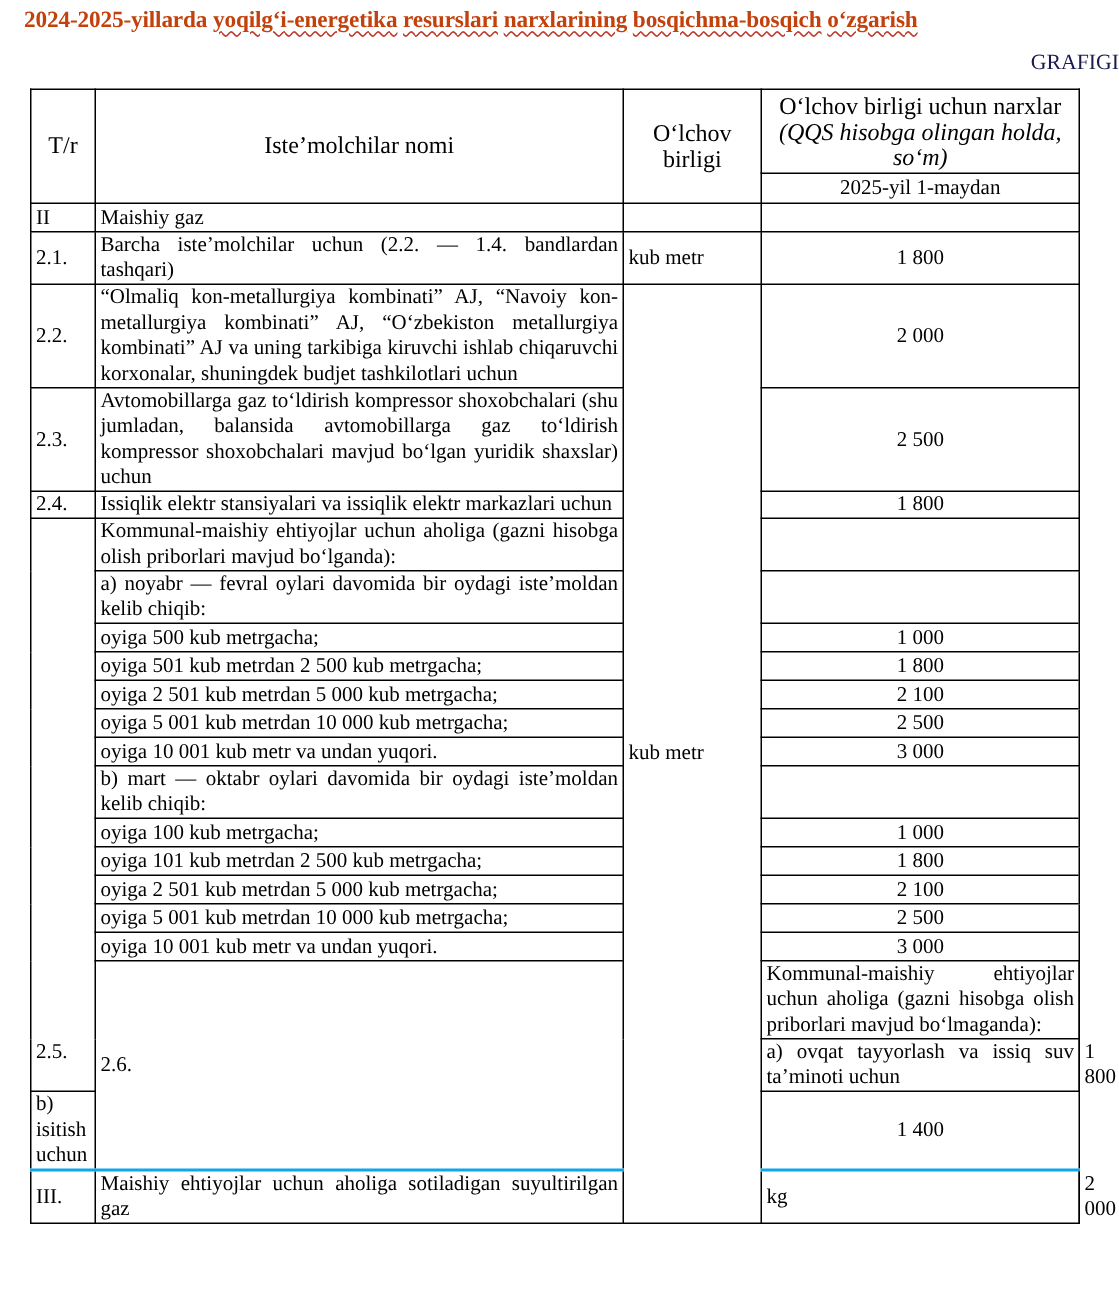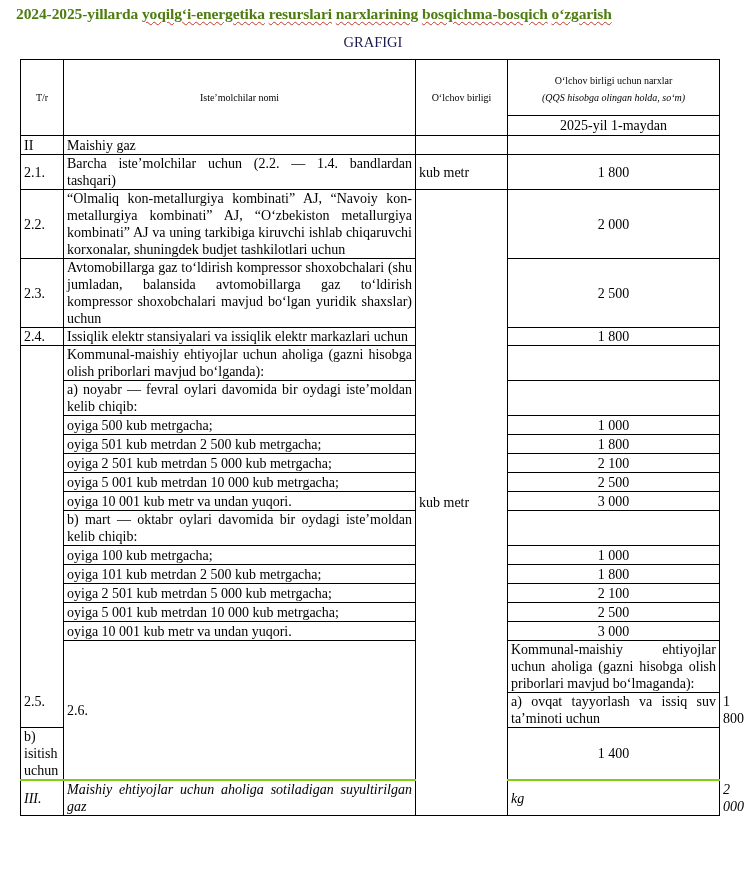--- a/index.html
+++ b/index.html
@@ -2,42 +2,42 @@
 <html><head>
   <meta charset="utf-8">
   <style>
     html, body { margin: 0; padding: 0; background: #ffffff; }
     body {
       width: 746px; height: 870px; position: relative; overflow: hidden;
       font-family: "Liberation Serif", serif; color: #000;
     }
     .title {
       position: absolute; left: 16px; top: 5px;
-      font-size: 15.5px; font-weight: bold; color: #4d7c0f;
+      font-size: 15.5px; font-weight: bold; color: #c2410c;
       white-space: nowrap; letter-spacing: -0.1px;
     }
     .title .sp {
       text-decoration: underline wavy #c0392b;
       text-decoration-thickness: 1px;
       text-underline-offset: 2px;
     }
     .subtitle {
       position: absolute; left: 0; width: 746px; top: 34px;
-      text-align: center; font-size: 14.5px; color: #1a1a4e;
+      text-align: right; font-size: 14.5px; color: #1a1a4e;
     }
     table.main {
       position: absolute; left: 20px; top: 59px;
       width: 699px; border-collapse: collapse; table-layout: fixed;
       font-size: 14px; line-height: 17px;
     }
     table.main td, table.main th {
       border: 1px solid #000; padding: 0 3px; vertical-align: middle;
       font-weight: normal;
     }
-    th.hd { font-weight: bold; text-align: center; font-size: 10px; }
+    th.hd { font-weight: bold; text-align: center; font-size: 16px; }
     .c-num { text-align: left; }
     .c-name { text-align: justify; text-align-last: left; }
     .c-unit { text-align: left; }
     .c-price { text-align: center; }
     .bold { font-weight: bold; }
     .ital { font-style: italic; font-weight: normal; }
     tr.dash td.c-name, tr.dash td.c-price { border-bottom: 1px dashed #9a9a9a; }
     .h20 { height: 19px; margin-left: 12px; }
   </style>
 </head>
@@ -158,20 +158,20 @@
     </tr>
     <tr class="h20">
       <td class="c-name">a) ovqat tayyorlash va issiq suv ta’minoti uchun</td>
       <td class="c-price">1 800</td>
     </tr>
     <tr class="h20">
       <td class="c-name">b) isitish uchun</td>
       <td class="c-price">1 400</td>
     </tr>
 
-    <tr style="border-top:2px solid #84cc16;font-style:italic;">
+    <tr style="border-top:2px solid #0ea5e9;">
       <td class="c-num bold">III.</td>
       <td class="c-name bold">Maishiy ehtiyojlar uchun aholiga sotiladigan suyultirilgan gaz</td>
       <td class="c-unit bold">kg</td>
       <td class="c-price bold">2 000</td>
     </tr>
   </tbody>
 </table>
 
 </body></html>

